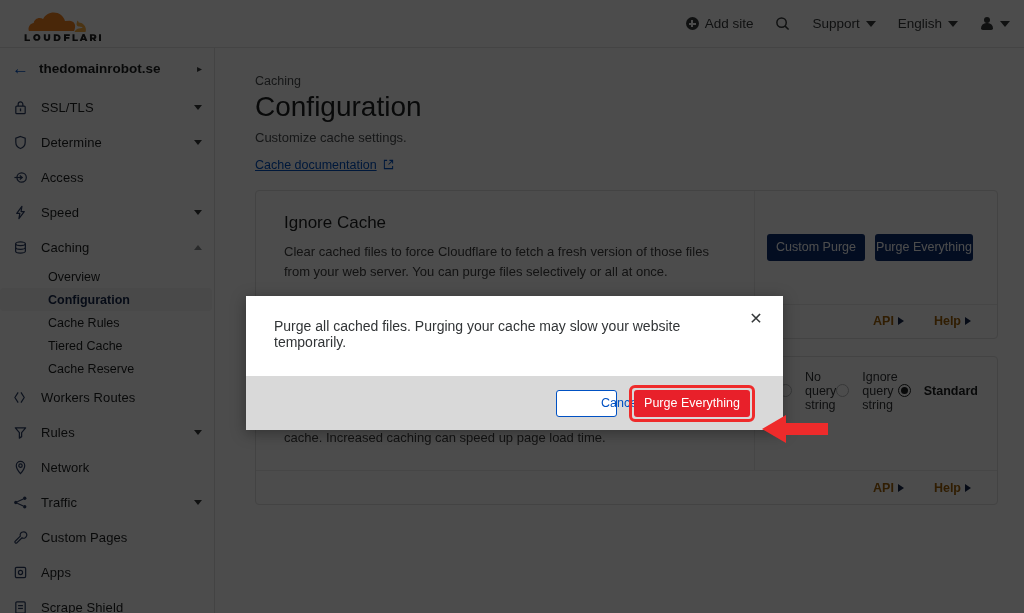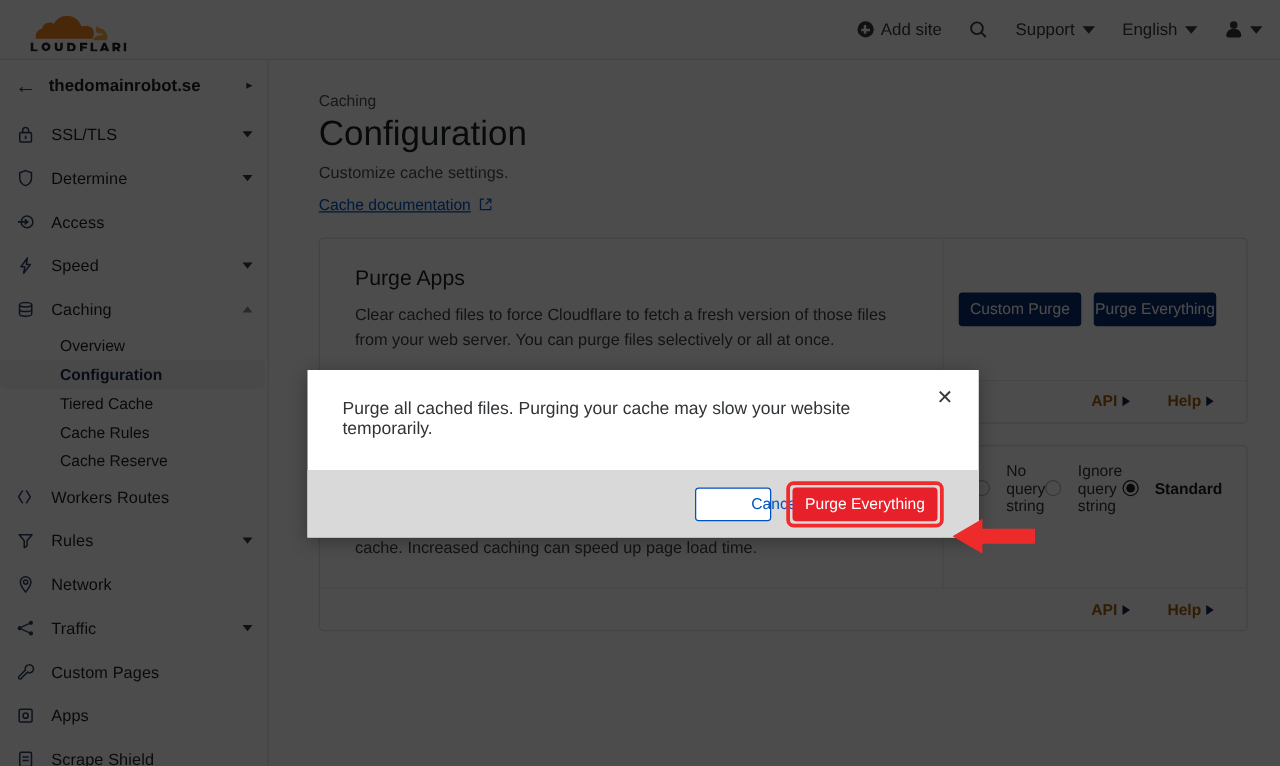--- a/index.html
+++ b/index.html
@@ -387,24 +387,24 @@
         </div>
 
         <div class="sub-list">
           <div class="sub-item">
               <span>Overview</span>
             </div>
           <div class="sub-item active">
               <span>Configuration</span>
             </div>
           <div class="sub-item">
+              <span>Cache Rules</span>
+            </div>
+          <div class="sub-item">
               <span>Tiered Cache</span>
-            </div>
-          <div class="sub-item">
-              <span>Cache Rules</span>
             </div>
           <div class="sub-item">
               <span>Cache Reserve</span>
             </div>
         </div>
 
         <div class="nav-item">
           <span class="nav-ico">
             <svg width="15" height="15" viewBox="0 0 16 16">
                 <path d="M5.5 2.5 2 8l3.5 5.5" fill="none" stroke="#2c3e63" stroke-width="1.3" stroke-linejoin="round"></path>
@@ -491,21 +491,21 @@
           <path d="M4.5 1.5H1.5v9h9v-3" fill="none" stroke="#0051c3" stroke-width="1.1"></path>
           <path d="M7 1.5h3.5V5" fill="none" stroke="#0051c3" stroke-width="1.1"></path>
           <line x1="6" y1="6" x2="10.3" y2="1.7" stroke="#0051c3" stroke-width="1.1"></line>
         </svg>
       </span>
 
       
       <div class="card">
         <div class="card-body">
           <div class="card-left">
-            <div class="card-h">Purge Apps</div>
+            <div class="card-h">Ignore Cache</div>
             <div class="card-p">Clear cached files to force Cloudflare to fetch a fresh version of those files from your web server. You can purge files selectively or all at once.</div>
           </div>
           <div class="card-right">
             <button class="btn-primary">Custom Purge</button>
             <button class="btn-primary">Purge Everything</button>
           </div>
         </div>
         <div class="card-foot">
           <span class="foot-link">
             <span>API</span>

